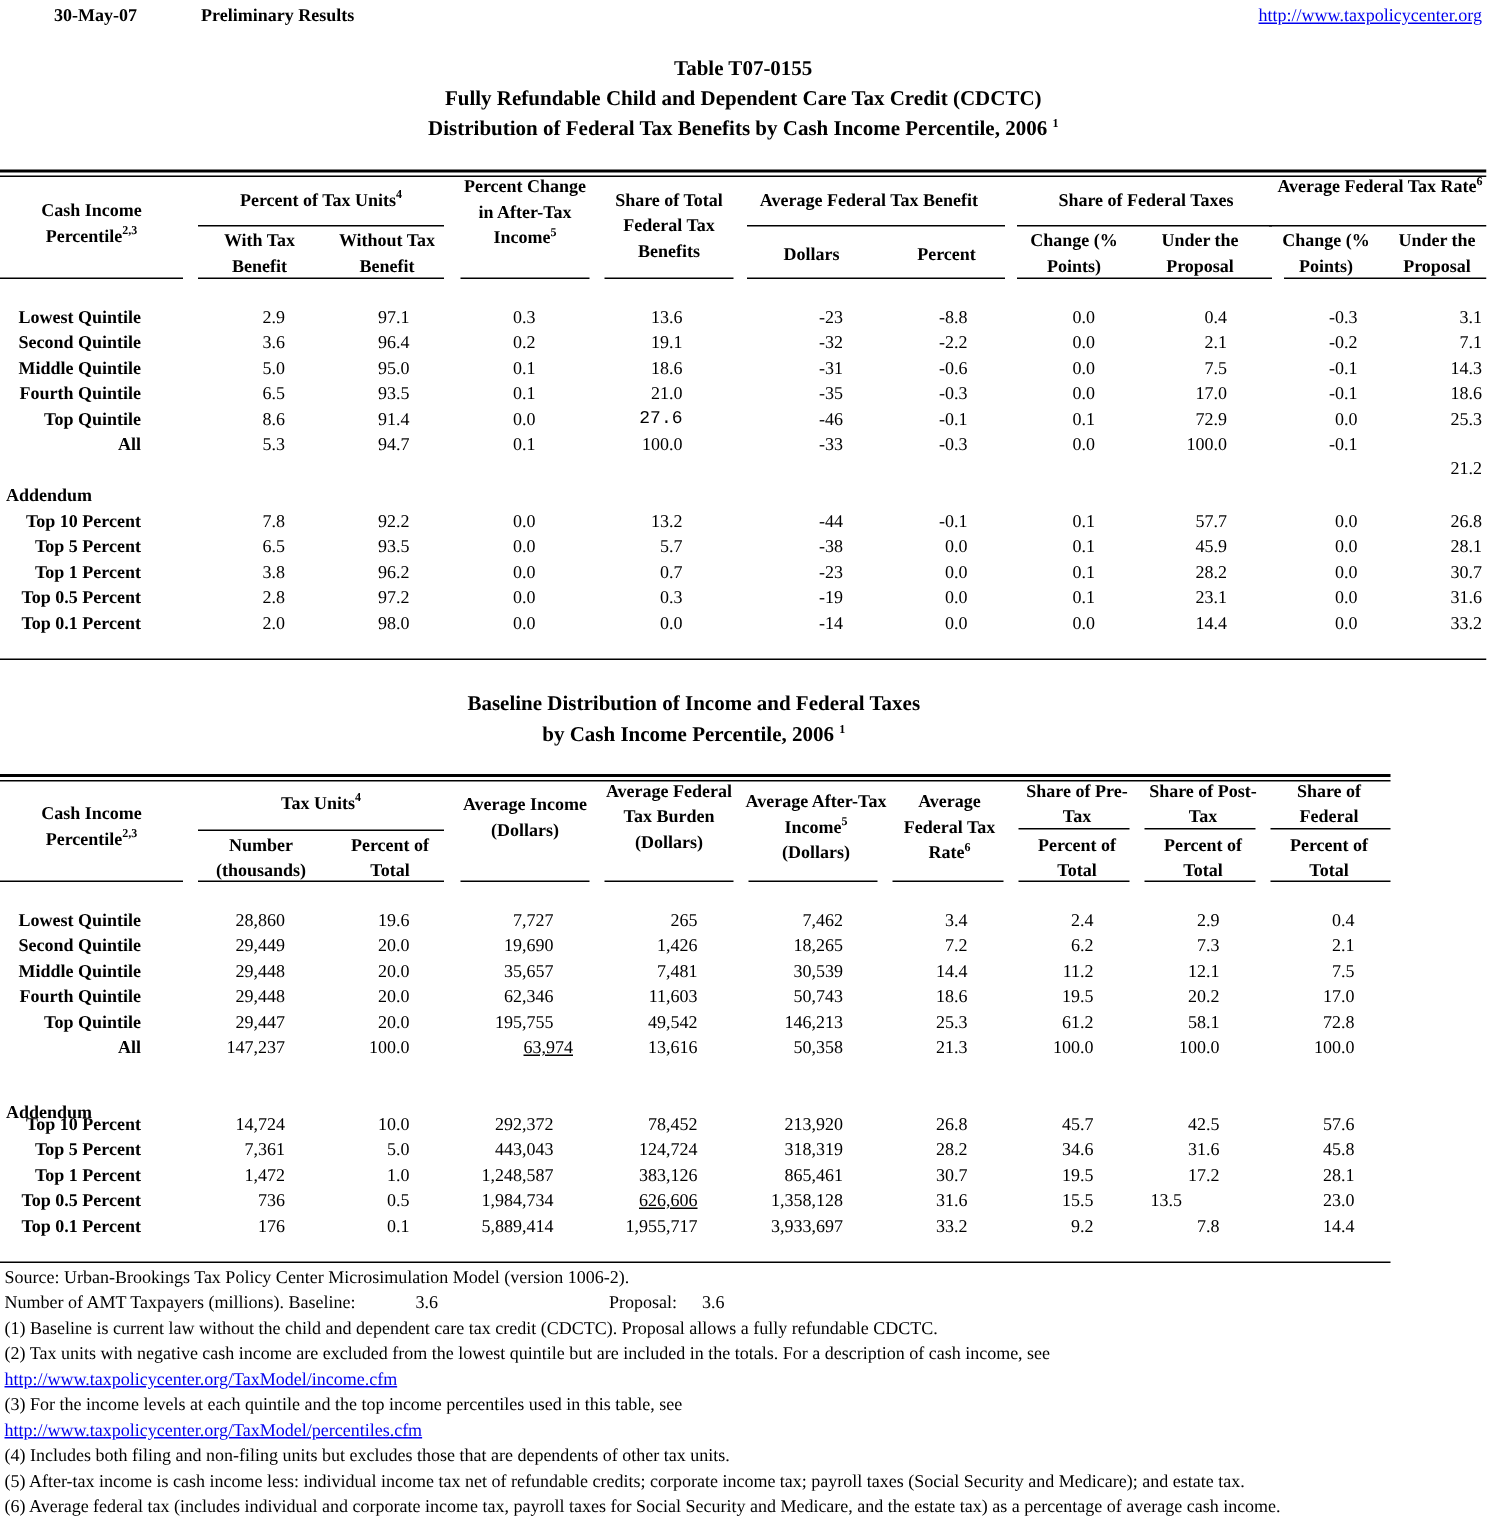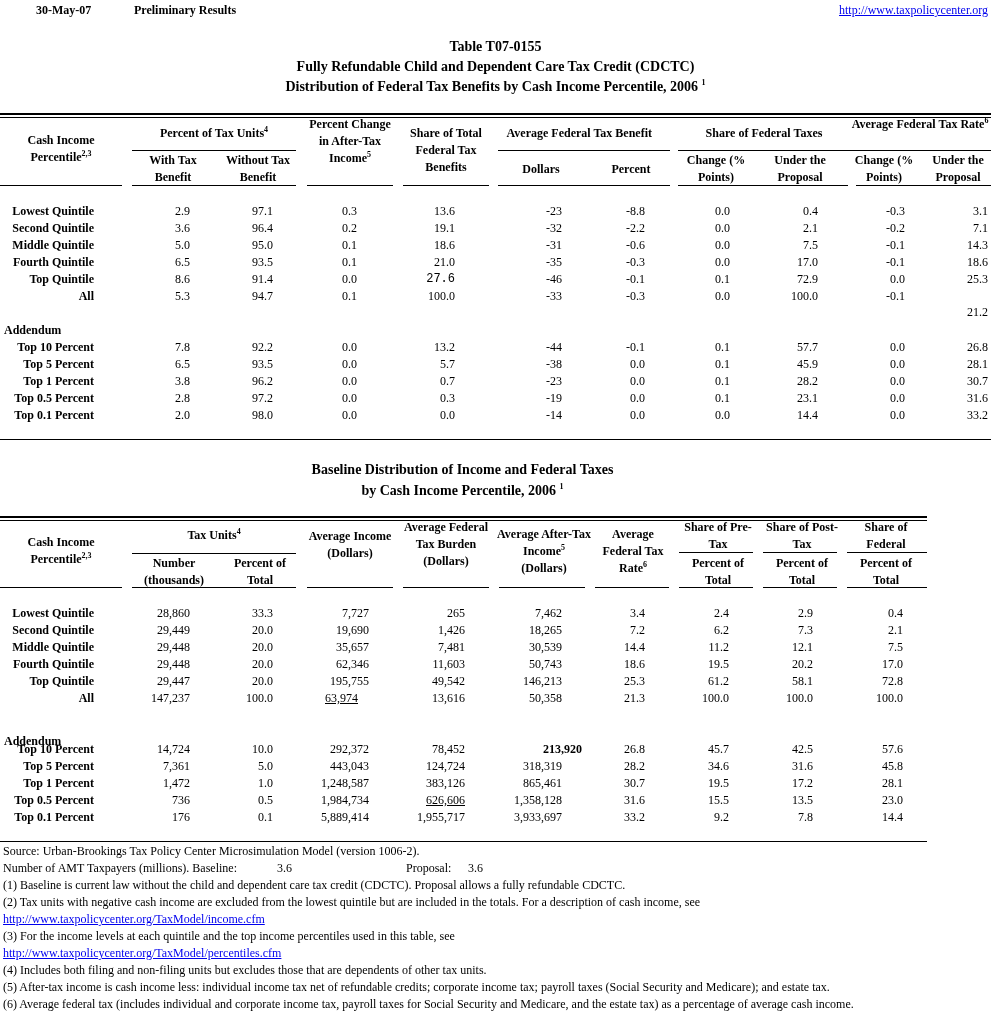--- a/index.html
+++ b/index.html
@@ -224,21 +224,21 @@
   <div class="hline" style="left:403px;width:86px;top:587px;"></div>
   <div class="hline" style="left:499px;width:86px;top:587px;"></div>
   <div class="hline" style="left:595px;width:74px;top:587px;"></div>
   <div class="hline" style="left:679px;width:74px;top:587px;"></div>
   <div class="hline" style="left:763px;width:74px;top:587px;"></div>
   <div class="hline" style="left:847px;width:80px;top:587px;"></div>
 
   <div id="t2-body">
       <div class="rowlabel" style="top: 605px;">Lowest Quintile</div>
       <div class="cell" style="top: 605px; left: 100px; width: 90px;">28,860</div>
-      <div class="cell" style="top: 605px; left: 183px; width: 90px;">33.3</div>
+      <div class="cell" style="top: 605px; left: 183px; width: 90px;">19.6</div>
       <div class="cell" style="top: 605px; left: 279px; width: 90px;">7,727</div>
       <div class="cell" style="top: 605px; left: 375px; width: 90px;">265</div>
       <div class="cell" style="top: 605px; left: 472px; width: 90px;">7,462</div>
       <div class="cell" style="top: 605px; left: 555px; width: 90px;">3.4</div>
       <div class="cell" style="top: 605px; left: 639px; width: 90px;">2.4</div>
       <div class="cell" style="top: 605px; left: 723px; width: 90px;">2.9</div>
       <div class="cell" style="top: 605px; left: 813px; width: 90px;">0.4</div>
       <div class="rowlabel" style="top: 622px;">Second Quintile</div>
       <div class="cell" style="top: 622px; left: 100px; width: 90px;">29,449</div>
       <div class="cell" style="top: 622px; left: 183px; width: 90px;">20.0</div>
@@ -275,33 +275,33 @@
       <div class="cell" style="top: 673px; left: 279px; width: 90px;">195,755</div>
       <div class="cell" style="top: 673px; left: 375px; width: 90px;">49,542</div>
       <div class="cell" style="top: 673px; left: 472px; width: 90px;">146,213</div>
       <div class="cell" style="top: 673px; left: 555px; width: 90px;">25.3</div>
       <div class="cell" style="top: 673px; left: 639px; width: 90px;">61.2</div>
       <div class="cell" style="top: 673px; left: 723px; width: 90px;">58.1</div>
       <div class="cell" style="top: 673px; left: 813px; width: 90px;">72.8</div>
       <div class="rowlabel" style="top: 690px;">All</div>
       <div class="cell" style="top: 690px; left: 100px; width: 90px;">147,237</div>
       <div class="cell" style="top: 690px; left: 183px; width: 90px;">100.0</div>
-      <div class="cell" style="top: 690px; left: 268px; width: 90px; text-decoration: underline;">63,974</div>
+      <div class="cell" style="top: 690px; left: 292px; width: 90px; text-decoration: underline;">63,974</div>
       <div class="cell" style="top: 690px; left: 375px; width: 90px;">13,616</div>
       <div class="cell" style="top: 690px; left: 472px; width: 90px;">50,358</div>
       <div class="cell" style="top: 690px; left: 555px; width: 90px;">21.3</div>
       <div class="cell" style="top: 690px; left: 639px; width: 90px;">100.0</div>
       <div class="cell" style="top: 690px; left: 723px; width: 90px;">100.0</div>
       <div class="cell" style="top: 690px; left: 813px; width: 90px;">100.0</div>
       <div class="rowlabel" style="top: 741px;">Top 10 Percent</div>
       <div class="cell" style="top: 741px; left: 100px; width: 90px;">14,724</div>
       <div class="cell" style="top: 741px; left: 183px; width: 90px;">10.0</div>
       <div class="cell" style="top: 741px; left: 279px; width: 90px;">292,372</div>
       <div class="cell" style="top: 741px; left: 375px; width: 90px;">78,452</div>
-      <div class="cell" style="top: 741px; left: 492px; width: 90px; font-weight: bold;">213,920</div>
+      <div class="cell" style="top: 741px; left: 472px; width: 90px;">213,920</div>
       <div class="cell" style="top: 741px; left: 555px; width: 90px;">26.8</div>
       <div class="cell" style="top: 741px; left: 639px; width: 90px;">45.7</div>
       <div class="cell" style="top: 741px; left: 723px; width: 90px;">42.5</div>
       <div class="cell" style="top: 741px; left: 813px; width: 90px;">57.6</div>
       <div class="rowlabel" style="top: 758px;">Top 5 Percent</div>
       <div class="cell" style="top: 758px; left: 100px; width: 90px;">7,361</div>
       <div class="cell" style="top: 758px; left: 183px; width: 90px;">5.0</div>
       <div class="cell" style="top: 758px; left: 279px; width: 90px;">443,043</div>
       <div class="cell" style="top: 758px; left: 375px; width: 90px;">124,724</div>
       <div class="cell" style="top: 758px; left: 472px; width: 90px;">318,319</div>
@@ -320,21 +320,21 @@
       <div class="cell" style="top: 775px; left: 723px; width: 90px;">17.2</div>
       <div class="cell" style="top: 775px; left: 813px; width: 90px;">28.1</div>
       <div class="rowlabel" style="top: 792px;">Top 0.5 Percent</div>
       <div class="cell" style="top: 792px; left: 100px; width: 90px;">736</div>
       <div class="cell" style="top: 792px; left: 183px; width: 90px;">0.5</div>
       <div class="cell" style="top: 792px; left: 279px; width: 90px;">1,984,734</div>
       <div class="cell" style="top: 792px; left: 375px; width: 90px; text-decoration: underline;">626,606</div>
       <div class="cell" style="top: 792px; left: 472px; width: 90px;">1,358,128</div>
       <div class="cell" style="top: 792px; left: 555px; width: 90px;">31.6</div>
       <div class="cell" style="top: 792px; left: 639px; width: 90px;">15.5</div>
-      <div class="cell" style="top: 792px; left: 723px; width: 90px;">13.5</div>
+      <div class="cell" style="top: 792px; left: 698px; width: 90px;">13.5</div>
       <div class="cell" style="top: 792px; left: 813px; width: 90px;">23.0</div>
       <div class="rowlabel" style="top: 809px;">Top 0.1 Percent</div>
       <div class="cell" style="top: 809px; left: 100px; width: 90px;">176</div>
       <div class="cell" style="top: 809px; left: 183px; width: 90px;">0.1</div>
       <div class="cell" style="top: 809px; left: 279px; width: 90px;">5,889,414</div>
       <div class="cell" style="top: 809px; left: 375px; width: 90px;">1,955,717</div>
       <div class="cell" style="top: 809px; left: 472px; width: 90px;">3,933,697</div>
       <div class="cell" style="top: 809px; left: 555px; width: 90px;">33.2</div>
       <div class="cell" style="top: 809px; left: 639px; width: 90px;">9.2</div>
       <div class="cell" style="top: 809px; left: 723px; width: 90px;">7.8</div>

